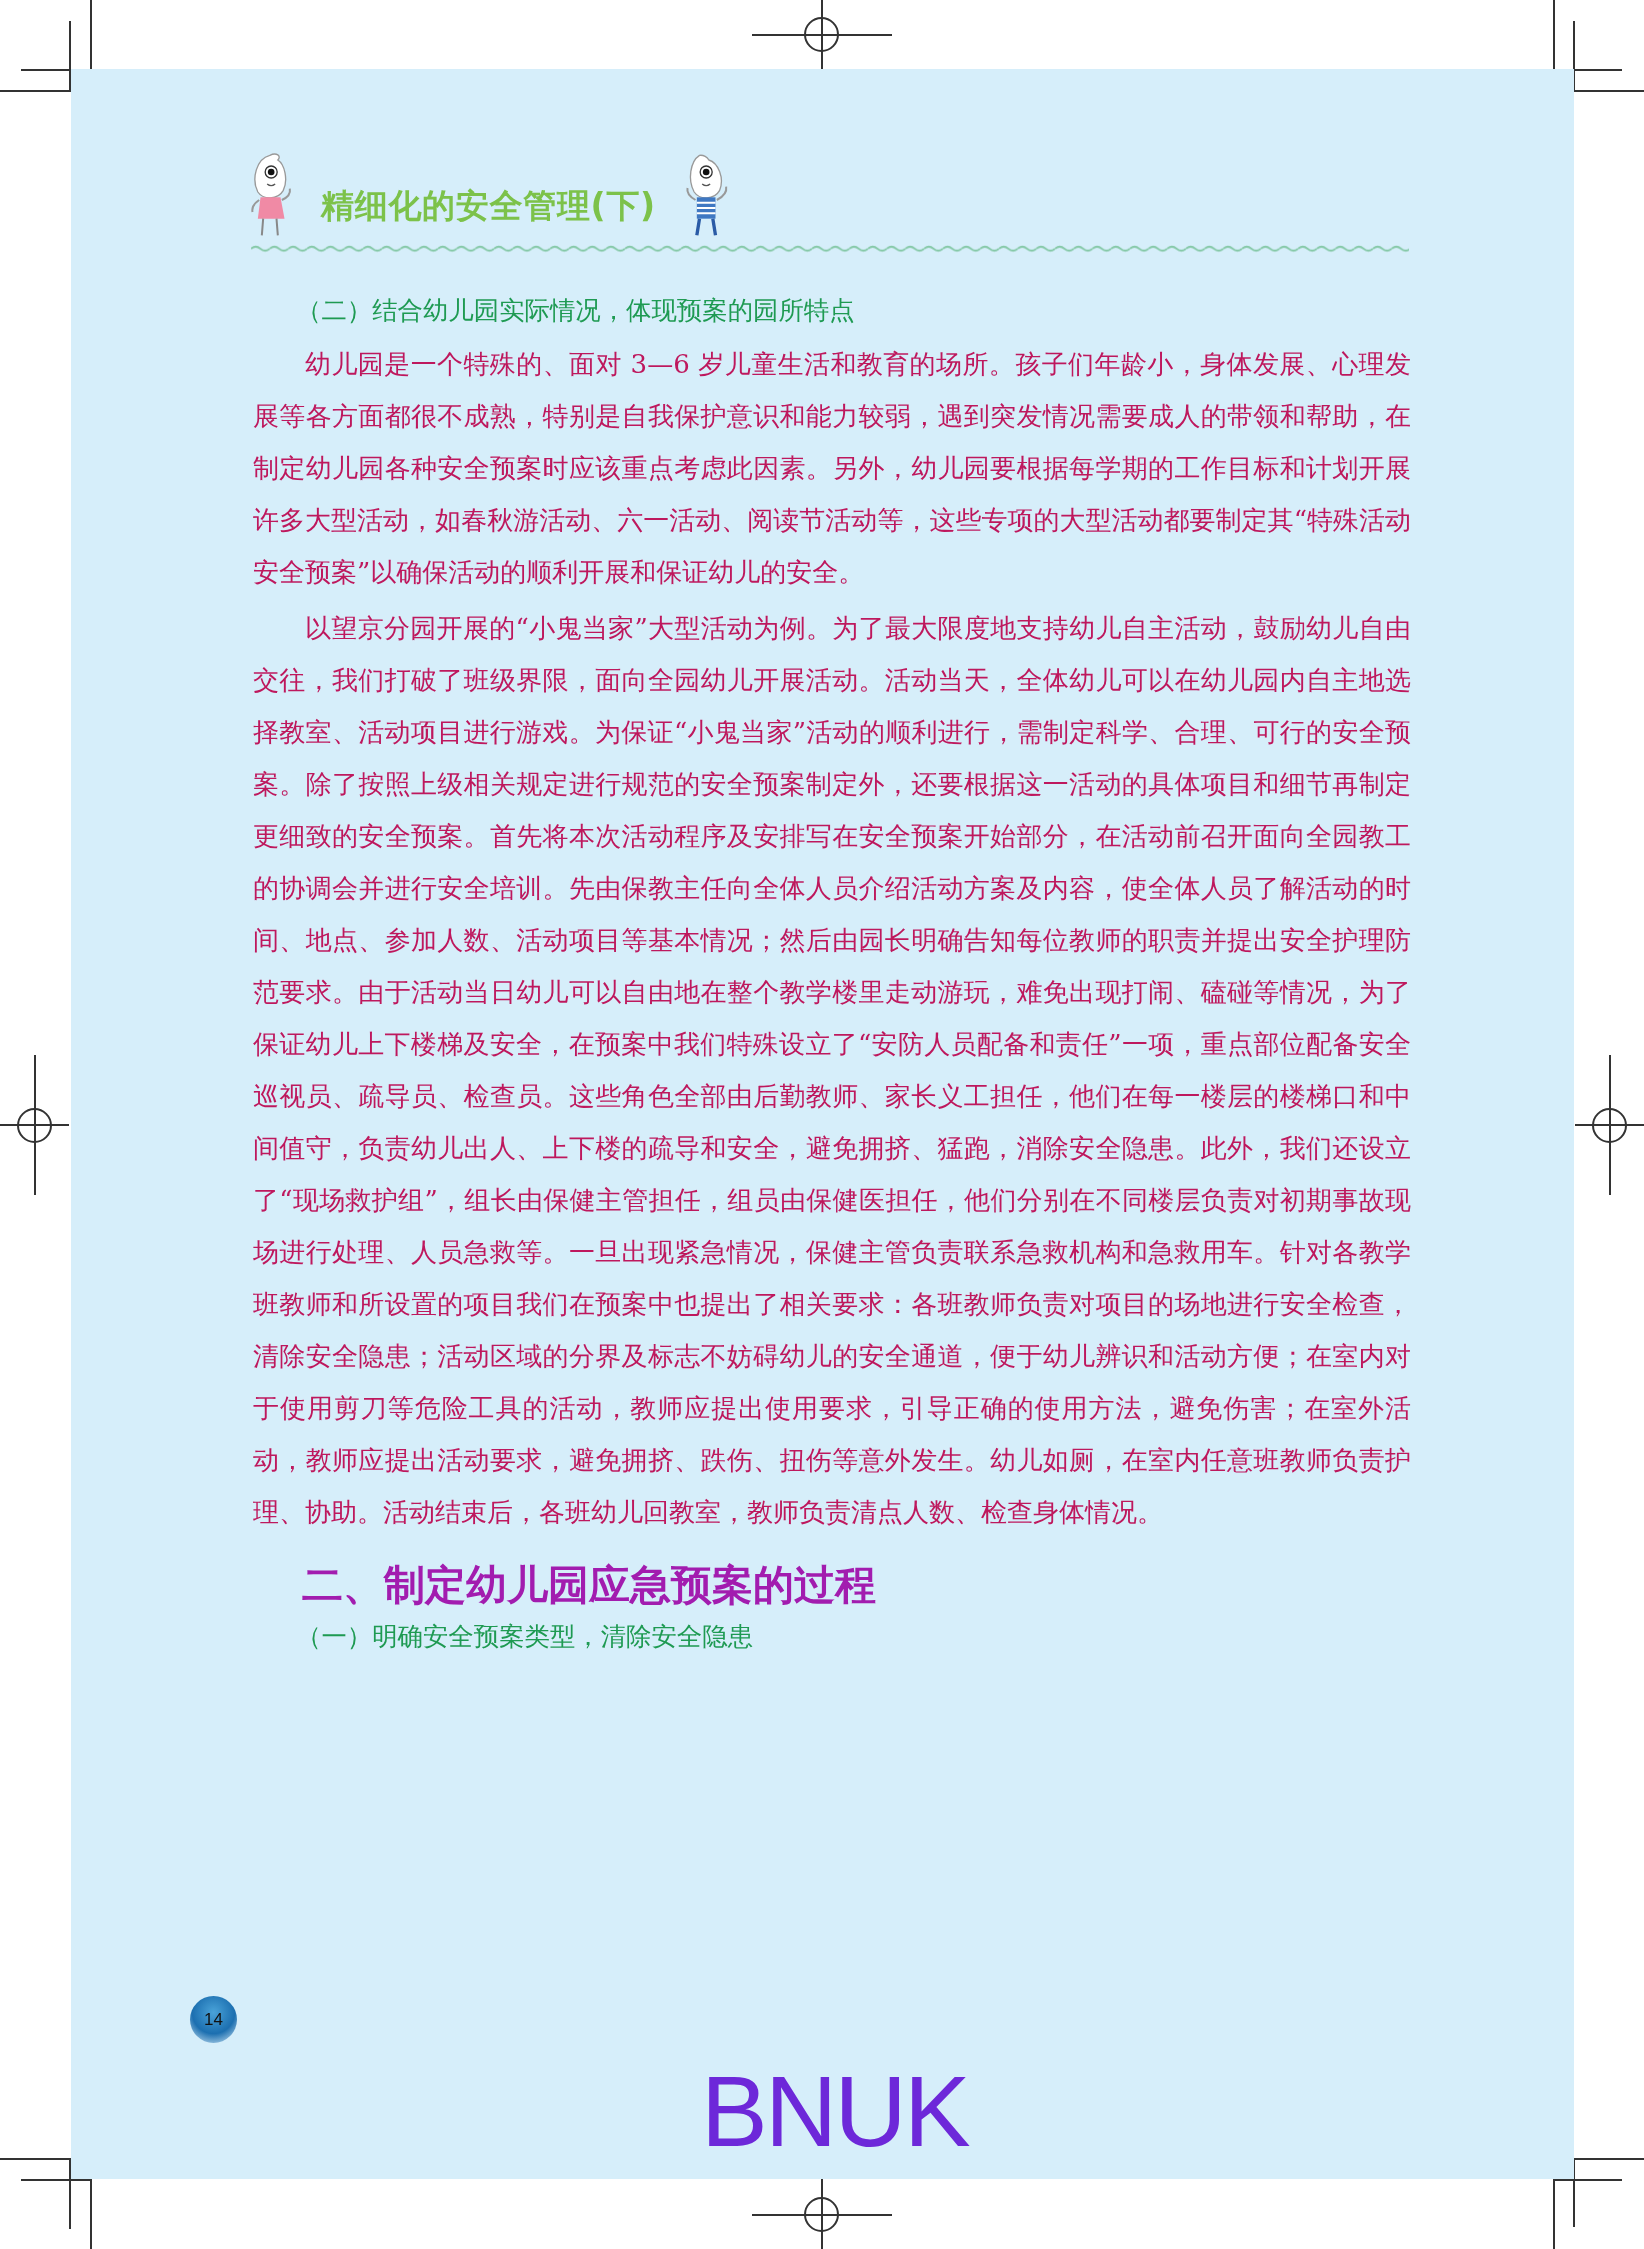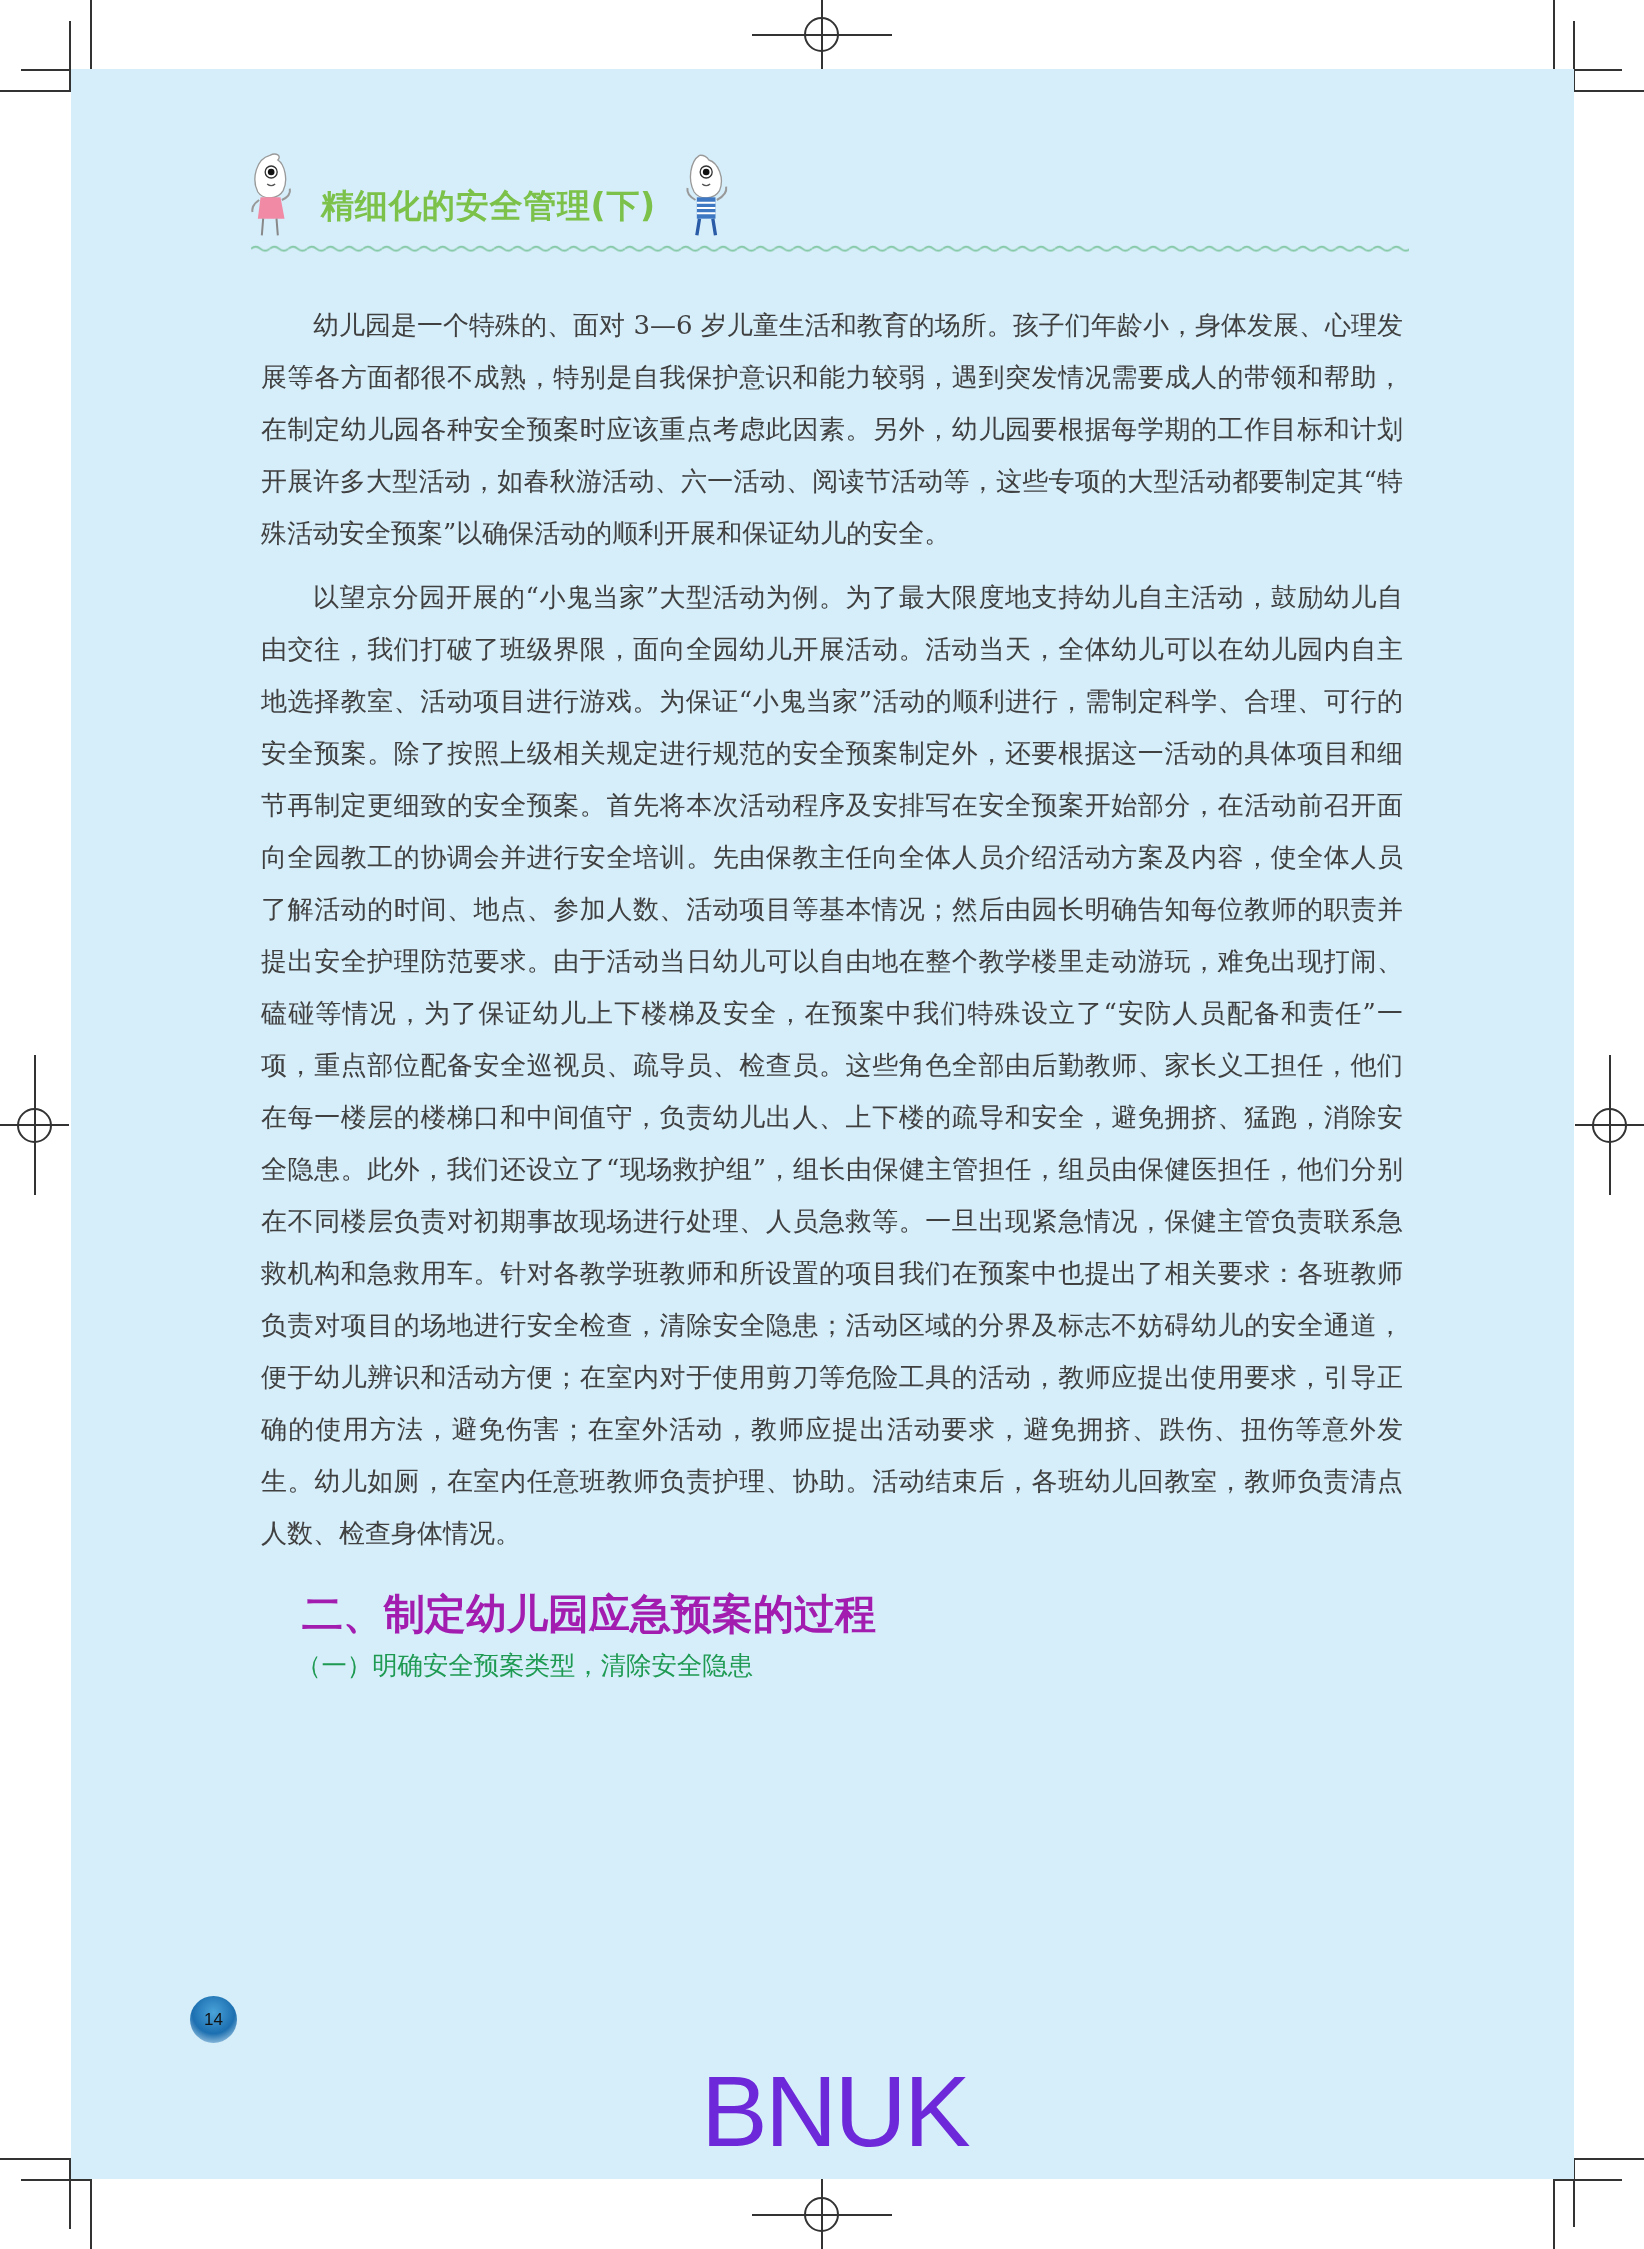--- a/index.html
+++ b/index.html
@@ -11,21 +11,21 @@
   .header { position:absolute; left:240px; top:152px; width:1202px; height:107px; }
   .mascot { position:absolute; }
   .header-title { position:absolute; left:81px; top:32px; font-family:"DejaVu Sans","Liberation Sans",sans-serif;
                   font-weight:bold; font-size:33px; color:#7cc24a; letter-spacing:0.7px; white-space:nowrap; }
   .wave { position:absolute; left:251px; top:244px; width:1158px; height:9.4px; }
   .content { position:absolute; left:249px; top:287px; width:1166px; }
   .h3 { font-family:"DejaVu Sans","Liberation Sans",sans-serif; font-size:25.4px; color:#1e9a52; height:47px;
         line-height:47px; padding-left:47px; white-space:nowrap; }
   .h2 { font-family:"DejaVu Sans","Liberation Sans",sans-serif; font-weight:bold; font-size:41px; color:#a21caf;
         height:56px; line-height:56px; padding-left:53px; white-space:nowrap; }
-  .para { font-size:26px; color:#404040; line-height:52px; text-align:justify; text-indent:2em; margin:12px; }
+  .para { font-size:26px; color:#be185d; line-height:52px; text-align:justify; text-indent:2em; margin:4px; }
   .gap-before-h2 { height:14.7px; }
   .page-num { position:absolute; left:190px; top:1996px; width:47px; height:47px; border-radius:50%;
               background:radial-gradient(circle at 50% 35%, #4aa3d9 0%, #1c6fb0 55%, #dcf0fb 100%);
               font-family:"Liberation Sans","DejaVu Sans",sans-serif; font-size:17px; color:#111; text-align:center;
               line-height:47px; }
   .watermark { position:absolute; left:701px; top:2061px; font-family:"Liberation Sans","DejaVu Sans",sans-serif;
                font-size:100px; color:#6d28d9; letter-spacing:-2.7px; line-height:1; }
 </style>
 </head>
 <body>
@@ -98,20 +98,21 @@
 <svg class="wave" viewBox="0 0 1734 14" preserveAspectRatio="none">
   <defs>
     <pattern id="wv" x="0" y="0" width="28" height="14" patternUnits="userSpaceOnUse">
       <path d="M0 7 Q7 1 14 7 T28 7" stroke="#86c9a8" stroke-width="3" fill="none"></path>
     </pattern>
   </defs>
   <rect x="0" y="0" width="1734" height="14" fill="url(#wv)"></rect>
 </svg>
 
 <div class="content">
+  <div class="h3">（二）结合幼儿园实际情况，体现预案的园所特点</div>
   <p class="para">幼儿园是一个特殊的、面对 3—6 岁儿童生活和教育的场所。孩子们年龄小，身体发展、心理发展等各方面都很不成熟，特别是自我保护意识和能力较弱，遇到突发情况需要成人的带领和帮助，在制定幼儿园各种安全预案时应该重点考虑此因素。另外，幼儿园要根据每学期的工作目标和计划开展许多大型活动，如春秋游活动、六一活动、阅读节活动等，这些专项的大型活动都要制定其“特殊活动安全预案”以确保活动的顺利开展和保证幼儿的安全。</p>
   <p class="para">以望京分园开展的“小鬼当家”大型活动为例。为了最大限度地支持幼儿自主活动，鼓励幼儿自由交往，我们打破了班级界限，面向全园幼儿开展活动。活动当天，全体幼儿可以在幼儿园内自主地选择教室、活动项目进行游戏。为保证“小鬼当家”活动的顺利进行，需制定科学、合理、可行的安全预案。除了按照上级相关规定进行规范的安全预案制定外，还要根据这一活动的具体项目和细节再制定更细致的安全预案。首先将本次活动程序及安排写在安全预案开始部分，在活动前召开面向全园教工的协调会并进行安全培训。先由保教主任向全体人员介绍活动方案及内容，使全体人员了解活动的时间、地点、参加人数、活动项目等基本情况；然后由园长明确告知每位教师的职责并提出安全护理防范要求。由于活动当日幼儿可以自由地在整个教学楼里走动游玩，难免出现打闹、磕碰等情况，为了保证幼儿上下楼梯及安全，在预案中我们特殊设立了“安防人员配备和责任”一项，重点部位配备安全巡视员、疏导员、检查员。这些角色全部由后勤教师、家长义工担任，他们在每一楼层的楼梯口和中间值守，负责幼儿出人、上下楼的疏导和安全，避免拥挤、猛跑，消除安全隐患。此外，我们还设立了“现场救护组”，组长由保健主管担任，组员由保健医担任，他们分别在不同楼层负责对初期事故现场进行处理、人员急救等。一旦出现紧急情况，保健主管负责联系急救机构和急救用车。针对各教学班教师和所设置的项目我们在预案中也提出了相关要求：各班教师负责对项目的场地进行安全检查，清除安全隐患；活动区域的分界及标志不妨碍幼儿的安全通道，便于幼儿辨识和活动方便；在室内对于使用剪刀等危险工具的活动，教师应提出使用要求，引导正确的使用方法，避免伤害；在室外活动，教师应提出活动要求，避免拥挤、跌伤、扭伤等意外发生。幼儿如厕，在室内任意班教师负责护理、协助。活动结束后，各班幼儿回教室，教师负责清点人数、检查身体情况。</p>
   <div class="gap-before-h2"></div>
   <div class="h2">二、制定幼儿园应急预案的过程</div>
   <div class="h3">（一）明确安全预案类型，清除安全隐患</div>
 </div>
 
 <div class="page-num">14</div>
 <div class="watermark">BNUK</div>
 

